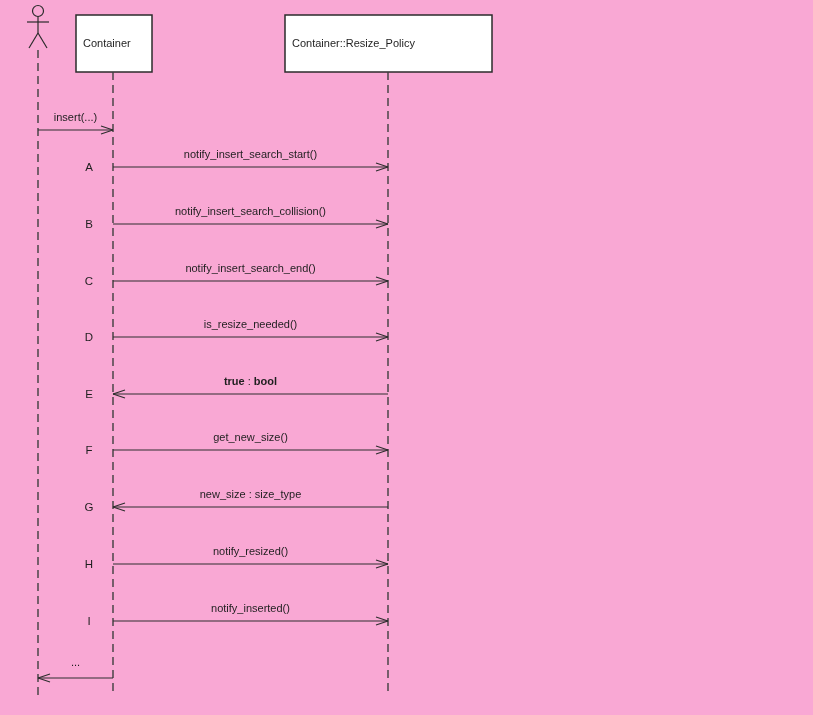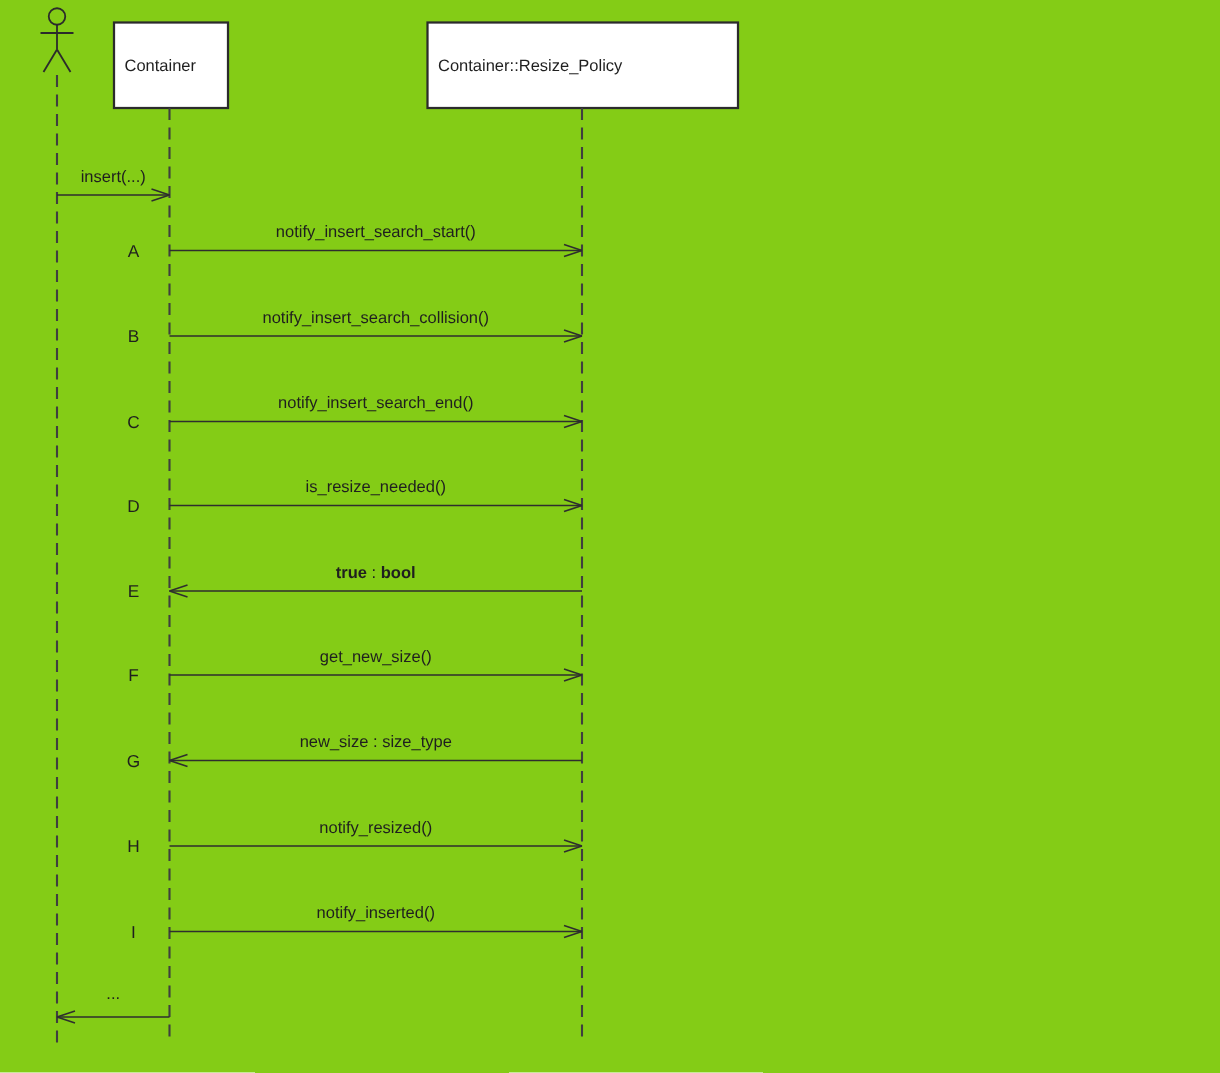--- a/index.html
+++ b/index.html
@@ -1,20 +1,20 @@
 <!DOCTYPE html>
 <html><head>
 <meta charset="utf-8">
 <style>
   html, body { margin: 0; padding: 0; background: #ffffff; }
   .stage {
     position: relative;
     width: 813px;
     height: 715px;
-    background: #84cc16;
+    background: #f9a8d4;
     overflow: hidden;
   }
   svg text {
     font-family: "Liberation Sans", sans-serif;
     fill: #1f1f1f;
   }
   .actor-part {
     stroke: #2b2b2b;
     stroke-width: 1.2;
     fill: none;

